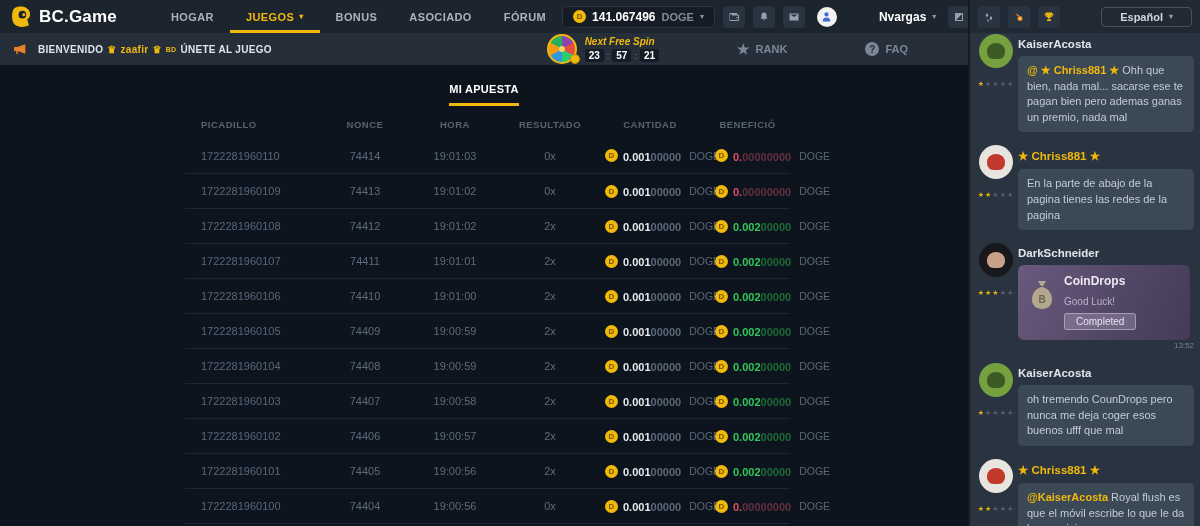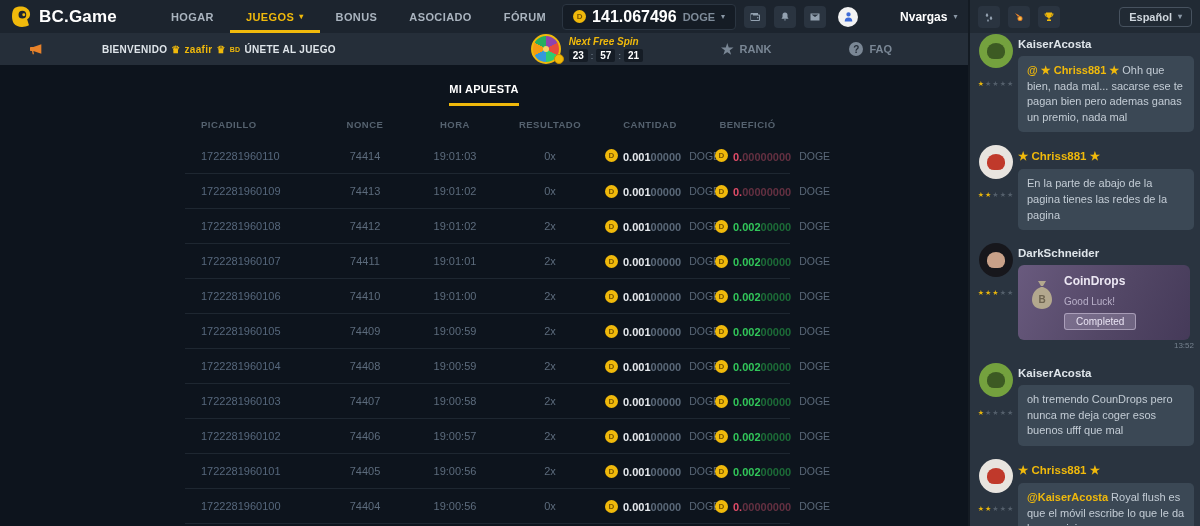--- a/index.html
+++ b/index.html
@@ -19,34 +19,34 @@
   .nav-item { display:flex; align-items:center; gap:5px; padding:0 16px; height:100%;
               color:#aab4bf; font-size:11px; font-weight:bold; letter-spacing:.4px; cursor:pointer; }
   .nav-item.active { color:#f0b90b; border-bottom:3px solid #f0b90b; padding-top:3px; }
   .caret { font-size:8px; color:inherit; }
 
   .nav-right { margin-left:auto; display:flex; align-items:center; gap:8px; }
   .balance-pill { display:flex; align-items:center; gap:6px; background:#151c25; border:1px solid #2b3541;
                   border-radius:4px; padding:3px 10px; cursor:pointer; }
   .coin { display:inline-flex; width:13px; height:13px; border-radius:50%; background:#f0b90b;
           color:#7a5600; font-size:8px; font-weight:bold; align-items:center; justify-content:center; flex:0 0 13px; }
-  .balance-amount { color:#fff; font-size:16px; font-weight:bold; }
+  .balance-amount { color:#fff; font-size:12px; font-weight:bold; }
   .balance-cur { color:#7e8b99; font-size:11px; font-weight:bold; }
   .icon-btn { width:22px; height:22px; background:#2a3440; border-radius:4px; display:flex;
               align-items:center; justify-content:center; cursor:pointer; }
   .icon-btn svg { width:12px; height:12px; fill:#93a1b0; }
   .user-chip { display:flex; align-items:center; gap:6px; margin:0 4px; cursor:pointer; }
   .avatar-sm { width:20px; height:20px; border-radius:50%; background:#f2f2f2; display:flex;
                align-items:center; justify-content:center; }
   .avatar-sm svg { width:13px; height:13px; fill:#3d6bd6; }
   .user-name { color:#fff; font-size:12px; font-weight:bold;padding-left:36px; }
   .caret-gray { color:#8a97a5; font-size:8px; }
 
   
-  .banner { height:32px; background:#252e39; display:flex; align-items:center; padding:0 28px; flex:0 0 32px;gap:48px; }
+  .banner { height:32px; background:#252e39; display:flex; align-items:center; padding:0 12px; flex:0 0 32px; }
   .banner svg.mega { width:16px; height:16px; fill:#e8822a; margin-right:10px; }
   .banner-text { color:#dfe5ea; font-size:10px; font-weight:bold; letter-spacing:.3px; display:flex; align-items:center; gap:4px; }
   .vip { color:#f0b90b; } .crown { color:#f0b90b; font-size:10px; } .vip-badge { color:#f0b90b; font-size:7px; font-weight:bold; }
   .banner-right { margin-left:auto; display:flex; align-items:center; gap:78px; margin-right:48px; }
   .freespin { display:flex; align-items:center; gap:8px; }
   .wheel { width:30px; height:30px; border-radius:50%; position:relative; border:2px solid #f0b90b;
            background:conic-gradient(#8e44ad 0 60deg,#e74c3c 60deg 120deg,#2ecc71 120deg 180deg,
                       #3498db 180deg 240deg,#f39c12 240deg 300deg,#27ae60 300deg 360deg); }
   .wheel::after { content:""; position:absolute; left:10px; top:10px; width:6px; height:6px; border-radius:50%; background:#f6d365; }
   .wheel-coin { position:absolute; right:-5px; bottom:-2px; width:10px; height:10px; border-radius:50%;
@@ -80,21 +80,21 @@
   .amt-rest { color:#5a6878; font-size:11px; font-weight:bold; }
   .amt-cur  { color:#5a6878; font-size:10.5px; margin-left:3px; }
   .win  .p-main { color:#32c75a; font-weight:bold; } .win  .p-rest { color:#1c6b37; font-weight:bold; }
   .loss .p-main { color:#e04c68; font-weight:bold; } .loss .p-rest { color:#643041; font-weight:bold; }
   .p-main,.p-rest { font-size:11px; }
 
   
   .chat-col { width:232px; background:#2a3440; border-left:2px solid #141b23; display:flex; flex-direction:column; }
   .chat-head { height:33px; background:#212a34; display:flex; align-items:center; padding:0 8px; gap:8px; flex:0 0 33px; }
   .lang-btn { margin-left:auto; border:1px solid #47525f; border-radius:4px; color:#cfd6dd; font-size:11px;
-              font-weight:bold; padding:3px 9px; display:flex; align-items:center; gap:6px; cursor:pointer; }
+              font-weight:bold; padding:3px 18px; display:flex; align-items:center; gap:6px; cursor:pointer; }
   .chat-msgs { flex:1; overflow:hidden; padding:0 6px 0 4px; margin-top:-12px; }
   .msg { display:flex; margin-top:13px; }
   .msg-left { width:44px; display:flex; flex-direction:column; align-items:center; flex:0 0 44px; }
   .chat-avatar { width:34px; height:34px; border-radius:50%; position:relative; overflow:hidden; }
   .avatar-dot { position:absolute; left:8px; top:9px; width:18px; height:16px; border-radius:50% 50% 40% 40%; }
   .stars { margin-top:4px; white-space:nowrap; }
   .stars .st { font-size:7px; color:#55606c; margin-right:1px; }
   .stars .st.on { color:#e8b50c; }
   .msg-right { flex:1; min-width:0; }
   .chat-author { font-size:11.5px; font-weight:bold; color:#dfe5ea; margin-top:4px; }

